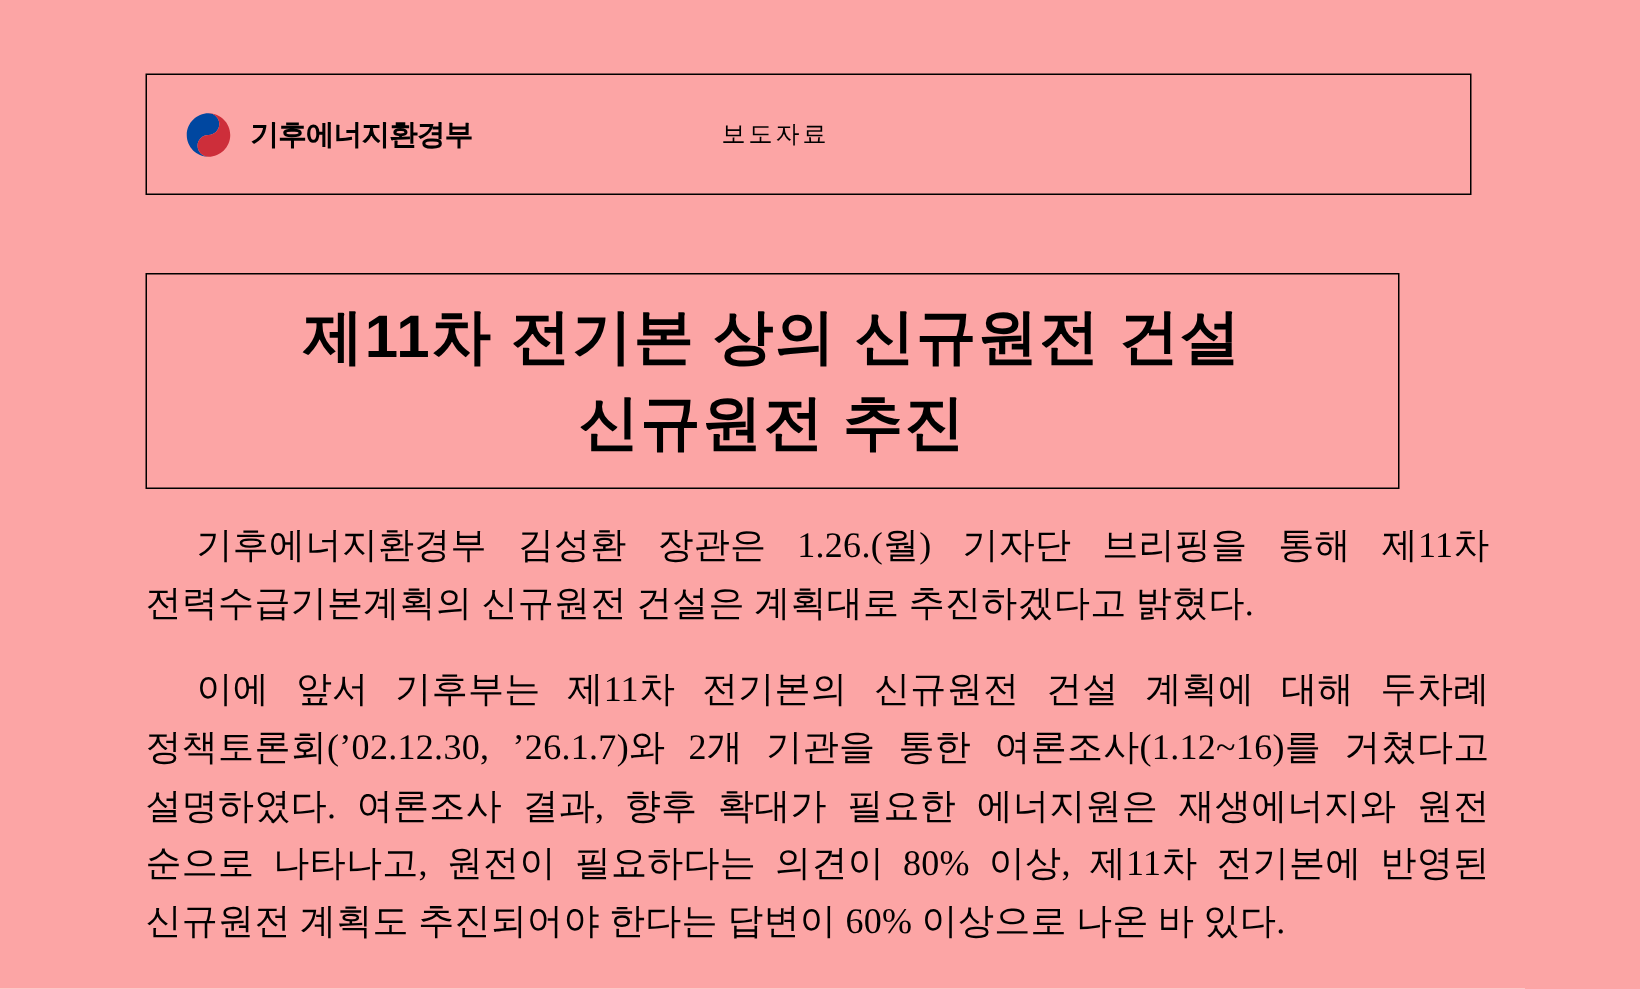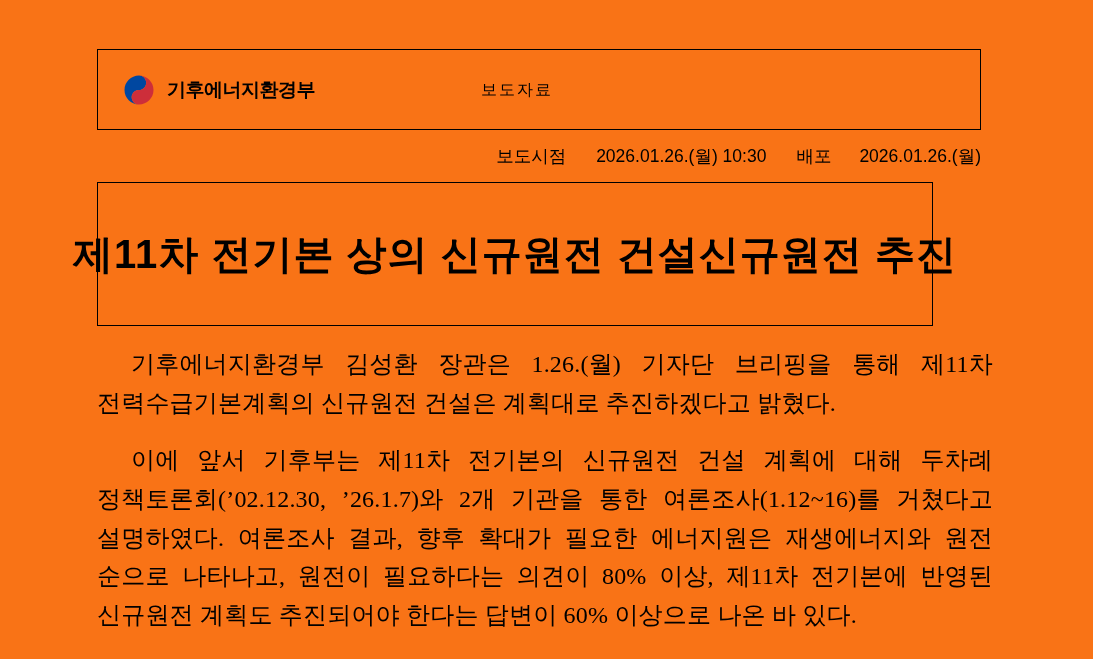--- a/index.html
+++ b/index.html
@@ -11,21 +11,21 @@
     width: 1093px;
     height: 659px;
     font-family: "Liberation Serif", serif;
     color: #000000;
     overflow: hidden;
   }
   .page {
     position: relative;
     width: 1093px;
     height: 659px;
-    background: #f97316;
+    background: #fca5a5;
   }
 
   
   .header-box {
     position: absolute;
     left: 97px;
     top: 49px;
     width: 884px;
     height: 81px;
     border: 1px solid #000000;
@@ -84,20 +84,21 @@
   
   .title-box {
     position: absolute;
     left: 97px;
     top: 182px;
     width: 836px;
     height: 144px;
     border: 1px solid #000000;
     box-sizing: border-box;
     display: flex;
+    flex-direction: column;
     align-items: center;
     justify-content: center;
   }
   .title-line {
     font-family: "Liberation Sans", sans-serif;
     font-size: 40px;
     font-weight: 700;
     letter-spacing: 1px;
     line-height: 1.42;
     text-align: center;
@@ -138,29 +139,20 @@
             <path d="M33.5 19c0 8-6.5 14.5-14.5 14.5-4 0-7.3-3.3-7.3-7.3 0-4 3.3-7.2 7.3-7.2 4 0 7.2-3.3 7.2-7.3 0-4-3.2-7.2-7.2-7.2C27 4.5 33.5 11 33.5 19z" fill="#cd2e3a"></path>
             <path d="M19 4.5c-4.6 0-8.8 2.1-11.5 5.5 2.2-1.6 5-2.6 8-2.6 5.2 0 9.6 3 11.2 7.2.3-.8.5-1.8.5-2.9 0-4-3.2-7.2-7.2-7.2z" fill="#ffffff" opacity="0.0"></path>
           </g>
         </svg>
       </span>
       <span class="ministry-name">기후에너지환경부</span>
     </div>
     <div class="doc-kind">보도자료</div>
   </div>
 
-  <div class="meta-line">
-    <span class="lbl">보도시점</span>
-    <span class="gap-md"></span>
-    <span>2026.01.26.(월) 10:30</span>
-    <span class="gap-md"></span>
-    <span class="lbl">배포</span>
-    <span class="gap-lg"></span>
-    <span>2026.01.26.(월)</span>
-  </div>
 
   <div class="title-box">
     <div class="title-line">제11차 전기본 상의 신규원전 건설</div>
     <div class="title-line">신규원전 추진</div>
   </div>
 
   <div class="body-area">
     <p class="para">기후에너지환경부 김성환 장관은 1.26.(월) 기자단 브리핑을 통해 제11차 전력수급기본계획의 신규원전 건설은 계획대로 추진하겠다고 밝혔다.</p>
     <p class="para">이에 앞서 기후부는 제11차 전기본의 신규원전 건설 계획에 대해 두차례 정책토론회(’02.12.30, ’26.1.7)와 2개 기관을 통한 여론조사(1.12~16)를 거쳤다고 설명하였다. 여론조사 결과, 향후 확대가 필요한 에너지원은 재생에너지와 원전 순으로 나타나고, 원전이 필요하다는 의견이 80% 이상, 제11차 전기본에 반영된 신규원전 계획도 추진되어야 한다는 답변이 60% 이상으로 나온 바 있다.</p>
   </div>

